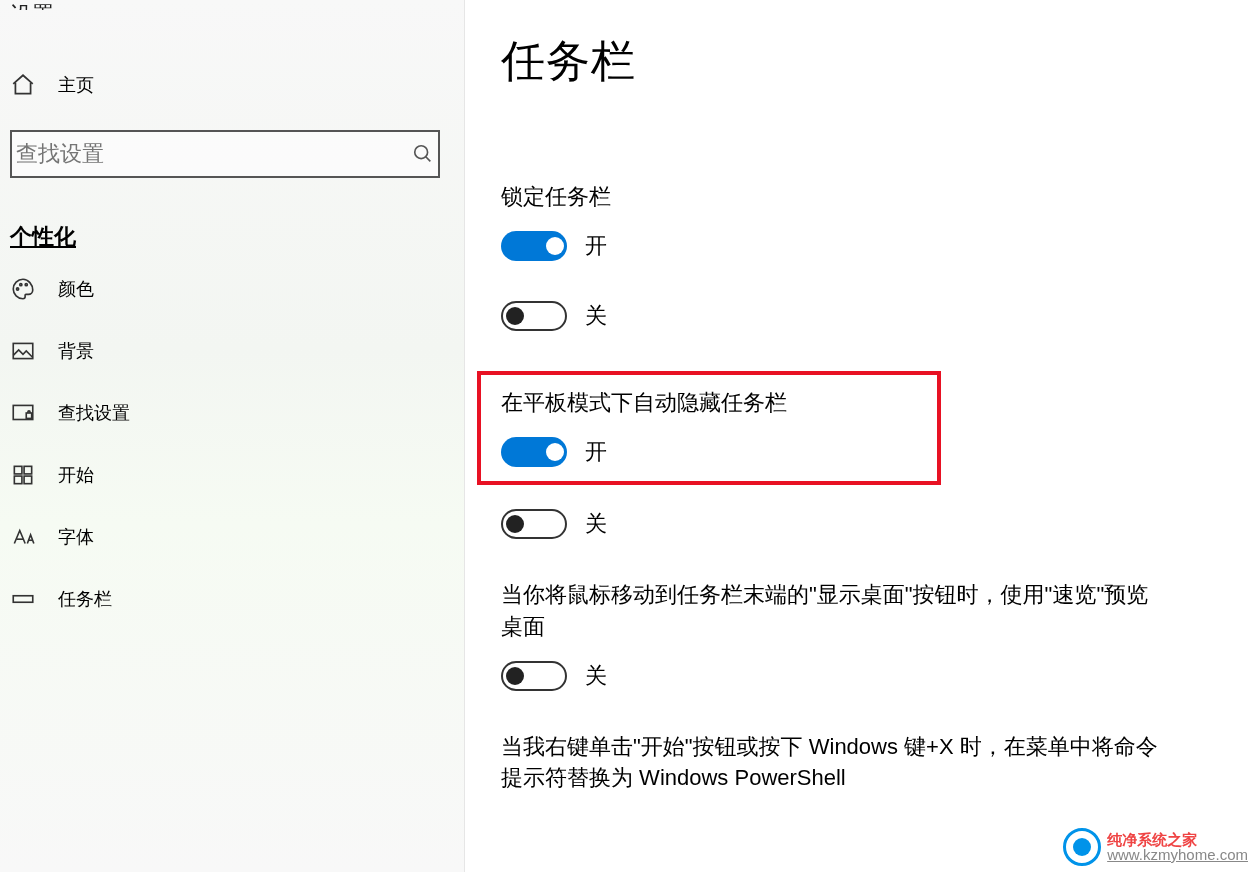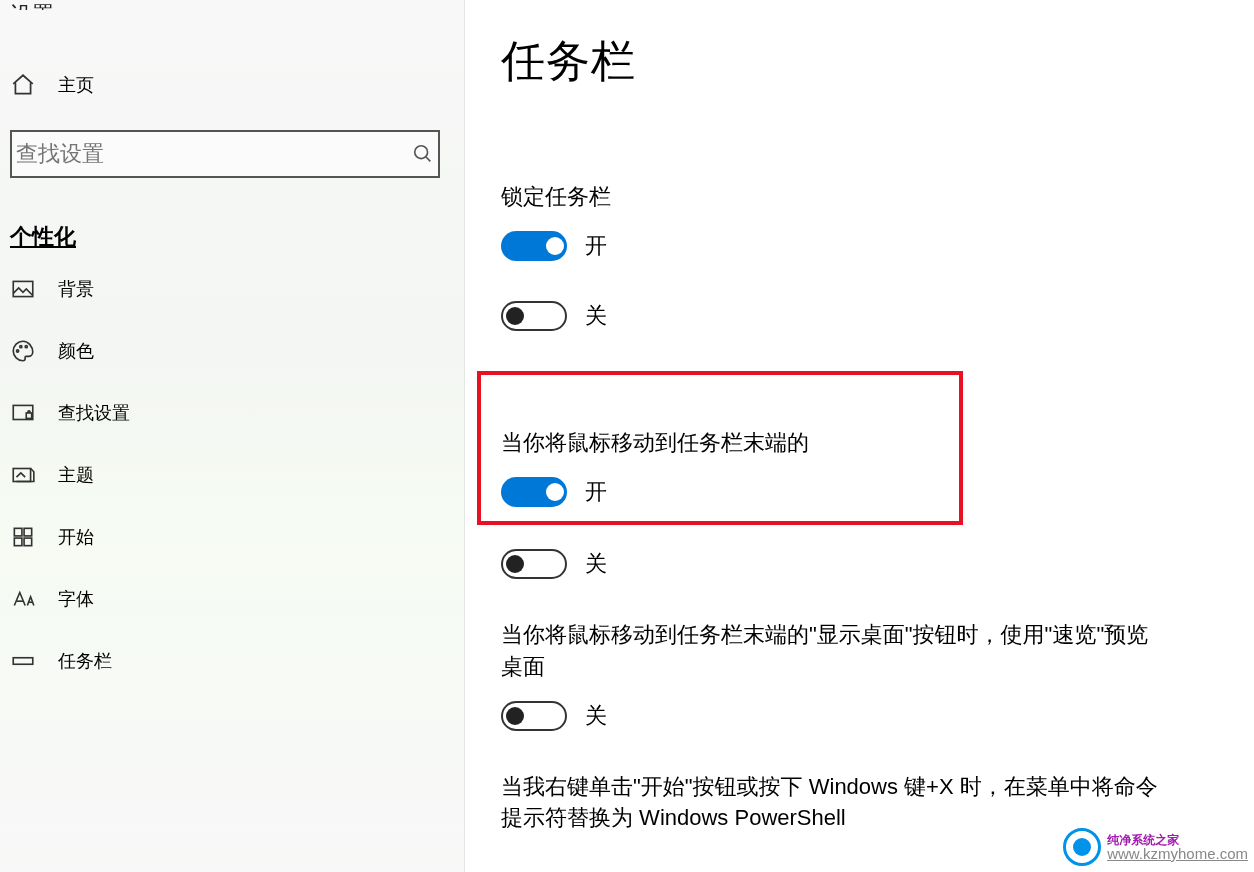--- a/index.html
+++ b/index.html
@@ -16,37 +16,37 @@
   .search-box { width:430px; height:48px; border:2px solid #555; background:rgba(255,255,255,0.55); display:flex; align-items:center; padding:0 4px; }
   .search-input { flex:1; border:none; outline:none; background:transparent; font-size:22px; color:#666; }
   .section-title { font-size:22px; font-weight:600; color:#000; padding:14px 10px 6px 10px; margin-top:20px;text-decoration:underline; }
   .nav-row { display:flex; align-items:center; gap:22px; padding:18px 10px; cursor:pointer; }
   svg { display:block; }
 
   
   .main { flex:1; padding:32px 36px 20px 36px; overflow:hidden; }
   .page-title { font-size:44px; font-weight:400; color:#000; margin-bottom:90px; letter-spacing:1px; }
   .setting { margin-bottom:40px; }
-  .setting-label { font-size:22px; color:#000; max-width:660px; line-height:1.45;margin-top:40px; }
+  .setting-label { font-size:22px; color:#000; max-width:660px; line-height:1.45; }
   .toggle-row { display:flex; align-items:center; gap:18px; margin-top:18px; }
   .toggle { width:66px; height:30px; border-radius:16px; display:flex; align-items:center; padding:0 3px; cursor:pointer; }
   .toggle.on { background:#0078d7; justify-content:flex-end; }
   .toggle.on .knob { background:#fff; }
   .toggle.off { background:#fff; border:2px solid #333; justify-content:flex-start; }
   .toggle.off .knob { background:#222; }
   .knob { width:18px; height:18px; border-radius:50%; }
   .toggle-state { font-size:22px; color:#000; }
   .highlight { border:4px solid #e81123; padding:12px 150px 14px 20px; margin-left:-24px; display:inline-block; }
 
   
   .watermark { position:absolute; right:6px; bottom:6px; display:flex; align-items:center; gap:6px; }
   .wm-circle { width:38px; height:38px; border:3px solid #0093e9; border-radius:50%; display:flex; align-items:center; justify-content:center; }
   .wm-inner { width:18px; height:18px; background:#0093e9; border-radius:50%; }
   .wm-text { display:flex; flex-direction:column; line-height:1; }
-  .wm-cn { font-size:12px; color:#a21caf; font-weight:600; }
+  .wm-cn { font-size:15px; color:#ef4444; font-weight:600; }
   .wm-en { font-size:15px; color:#888;text-decoration:underline; }
 </style>
 </head>
 <body>
 
 <div class="root">
   <div class="sidebar">
     <div class="settings-label">设置</div>
 
     <div class="home-row">
@@ -69,60 +69,50 @@
             </svg>
         </span>
       </div>
     </div>
 
     <div class="section-title">个性化</div>
 
     <div class="nav-row">
       <span class="icon">
         <svg width="26" height="26" viewBox="0 0 24 24" fill="none" stroke="#333" stroke-width="1.5">
-            <rect x="3" y="5" width="18" height="14"></rect>
-            <path d="M3 16l5-5 4 4 3-3 6 6"></path>
-          </svg>
-      </span>
-      <span class="nav-label">背景</span>
-    </div>
-
-    <div class="nav-row">
-      <span class="icon">
-        <svg width="26" height="26" viewBox="0 0 24 24" fill="none" stroke="#333" stroke-width="1.5">
             <path d="M12 3a9 9 0 1 0 0 18c1.5 0 2-1 2-2s-.5-2 1-2h2a4 4 0 0 0 4-4c0-5-4-10-9-10z"></path>
             <circle cx="7" cy="12" r="1"></circle>
             <circle cx="10" cy="8" r="1"></circle>
             <circle cx="15" cy="8" r="1"></circle>
           </svg>
       </span>
       <span class="nav-label">颜色</span>
     </div>
 
     <div class="nav-row">
       <span class="icon">
         <svg width="26" height="26" viewBox="0 0 24 24" fill="none" stroke="#333" stroke-width="1.5">
+            <rect x="3" y="5" width="18" height="14"></rect>
+            <path d="M3 16l5-5 4 4 3-3 6 6"></path>
+          </svg>
+      </span>
+      <span class="nav-label">背景</span>
+    </div>
+
+    <div class="nav-row">
+      <span class="icon">
+        <svg width="26" height="26" viewBox="0 0 24 24" fill="none" stroke="#333" stroke-width="1.5">
             <rect x="3" y="5" width="18" height="13"></rect>
             <rect x="15" y="12" width="5" height="5"></rect>
             <path d="M16.5 12v-1a1 1 0 0 1 2 0v1"></path>
           </svg>
       </span>
       <span class="nav-label">查找设置</span>
     </div>
 
-    <div class="nav-row">
-      <span class="icon">
-        <svg width="26" height="26" viewBox="0 0 24 24" fill="none" stroke="#333" stroke-width="1.5">
-            <rect x="3" y="6" width="16" height="12"></rect>
-            <path d="M19 6l3 3v9H6"></path>
-            <path d="M6 14l4-4 4 4"></path>
-          </svg>
-      </span>
-      <span class="nav-label">主题</span>
-    </div>
 
     <div class="nav-row">
       <span class="icon">
         <svg width="26" height="26" viewBox="0 0 24 24" fill="none" stroke="#333" stroke-width="1.5">
             <rect x="4" y="4" width="7" height="7"></rect>
             <rect x="13" y="4" width="7" height="7"></rect>
             <rect x="4" y="13" width="7" height="7"></rect>
             <rect x="13" y="13" width="7" height="7"></rect>
           </svg>
       </span>
@@ -168,21 +158,21 @@
       <div class="toggle-row">
         <div class="toggle off">
             <div class="knob"></div>
           </div>
         <span class="toggle-state">关</span>
       </div>
     </div>
 
     <div class="highlight">
       <div class="setting" style="margin-bottom:0">
-        <div class="setting-label">当你将鼠标移动到任务栏末端的</div>
+        <div class="setting-label">在平板模式下自动隐藏任务栏</div>
         <div class="toggle-row">
           <div class="toggle on">
               <div class="knob"></div>
             </div>
           <span class="toggle-state">开</span>
         </div>
       </div>
     </div>
 
     <div class="setting" style="margin-top:24px">

